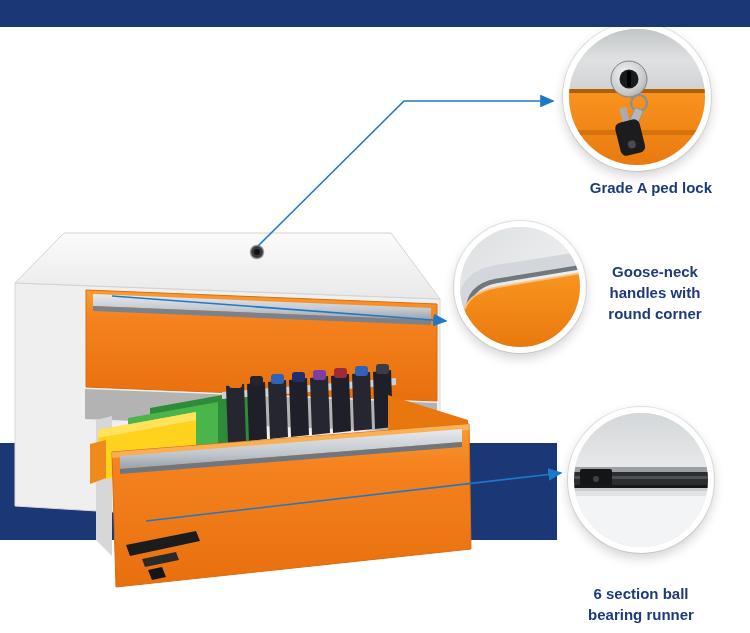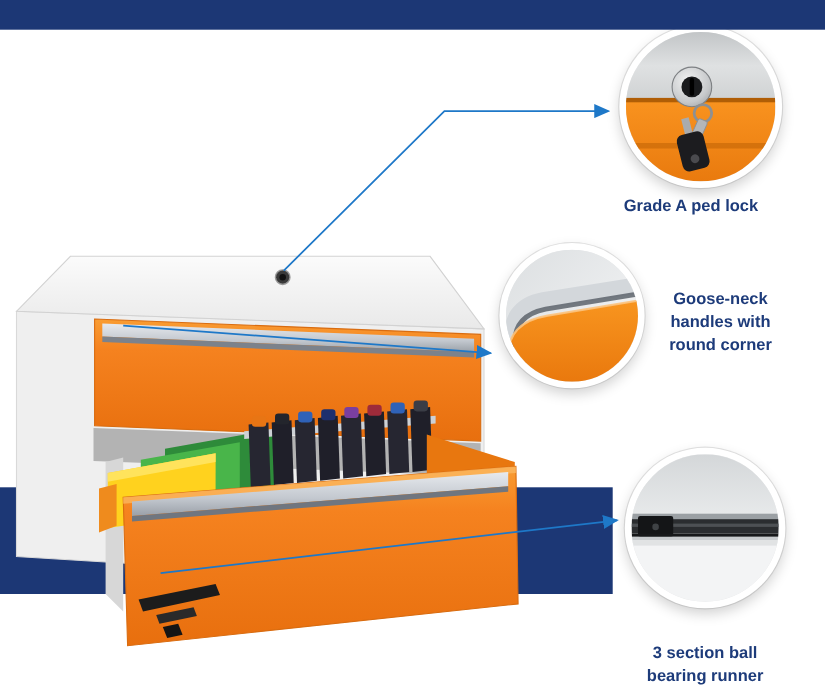--- a/index.html
+++ b/index.html
@@ -14,21 +14,21 @@
   .callout { position:absolute; border-radius:50%; border:6px solid #ffffff;
              box-shadow:0 0 0 1px rgba(0,0,0,0.10), 0 5px 12px rgba(0,0,0,0.18);
              overflow:hidden; z-index:3; background:#e8e9ea; }
   .callout svg { display:block; }
   .callout-lock   { left:563px; top:23px;  width:148px; height:148px; }
   .callout-handle { left:454px; top:221px; width:132px; height:132px; }
   .callout-runner { left:568px; top:407px; width:146px; height:146px; }
 
   .callout-label { position:absolute; z-index:4; font-weight:700; font-size:15px;
                    line-height:1.4; color:#1d3b7a; }
-  .label-lock   { left:567px; top:177px; width:145px; text-align:left; }
+  .label-lock   { left:567px; top:177px; width:145px; text-align:right; }
   .label-handle { left:599px; top:261px; width:112px; text-align:center; }
   .label-runner { left:577px; top:583px; width:128px; text-align:center; }
 </style>
 </head>
 <body>
 
 <div class="canvas">
 
   <div class="top-bar"></div>
 
@@ -199,15 +199,15 @@
       <rect x="6" y="56" width="32" height="19" rx="2" fill="#141517"></rect>
       <circle cx="22" cy="66" r="3" fill="#3f4245"></circle>
       <rect y="72" width="134" height="3" fill="#17181a"></rect>
       <rect y="75" width="134" height="3" fill="#c9cccf"></rect>
       <rect y="78" width="134" height="5" fill="#dcdee0" opacity="0.8"></rect>
     </svg>
   </div>
 
   <div class="callout-label label-lock">Grade A ped lock</div>
   <div class="callout-label label-handle">Goose-neck handles with round corner</div>
-  <div class="callout-label label-runner">3 section ball bearing runner</div>
+  <div class="callout-label label-runner">6 section ball bearing runner</div>
 
 </div>
 
 </body></html>

